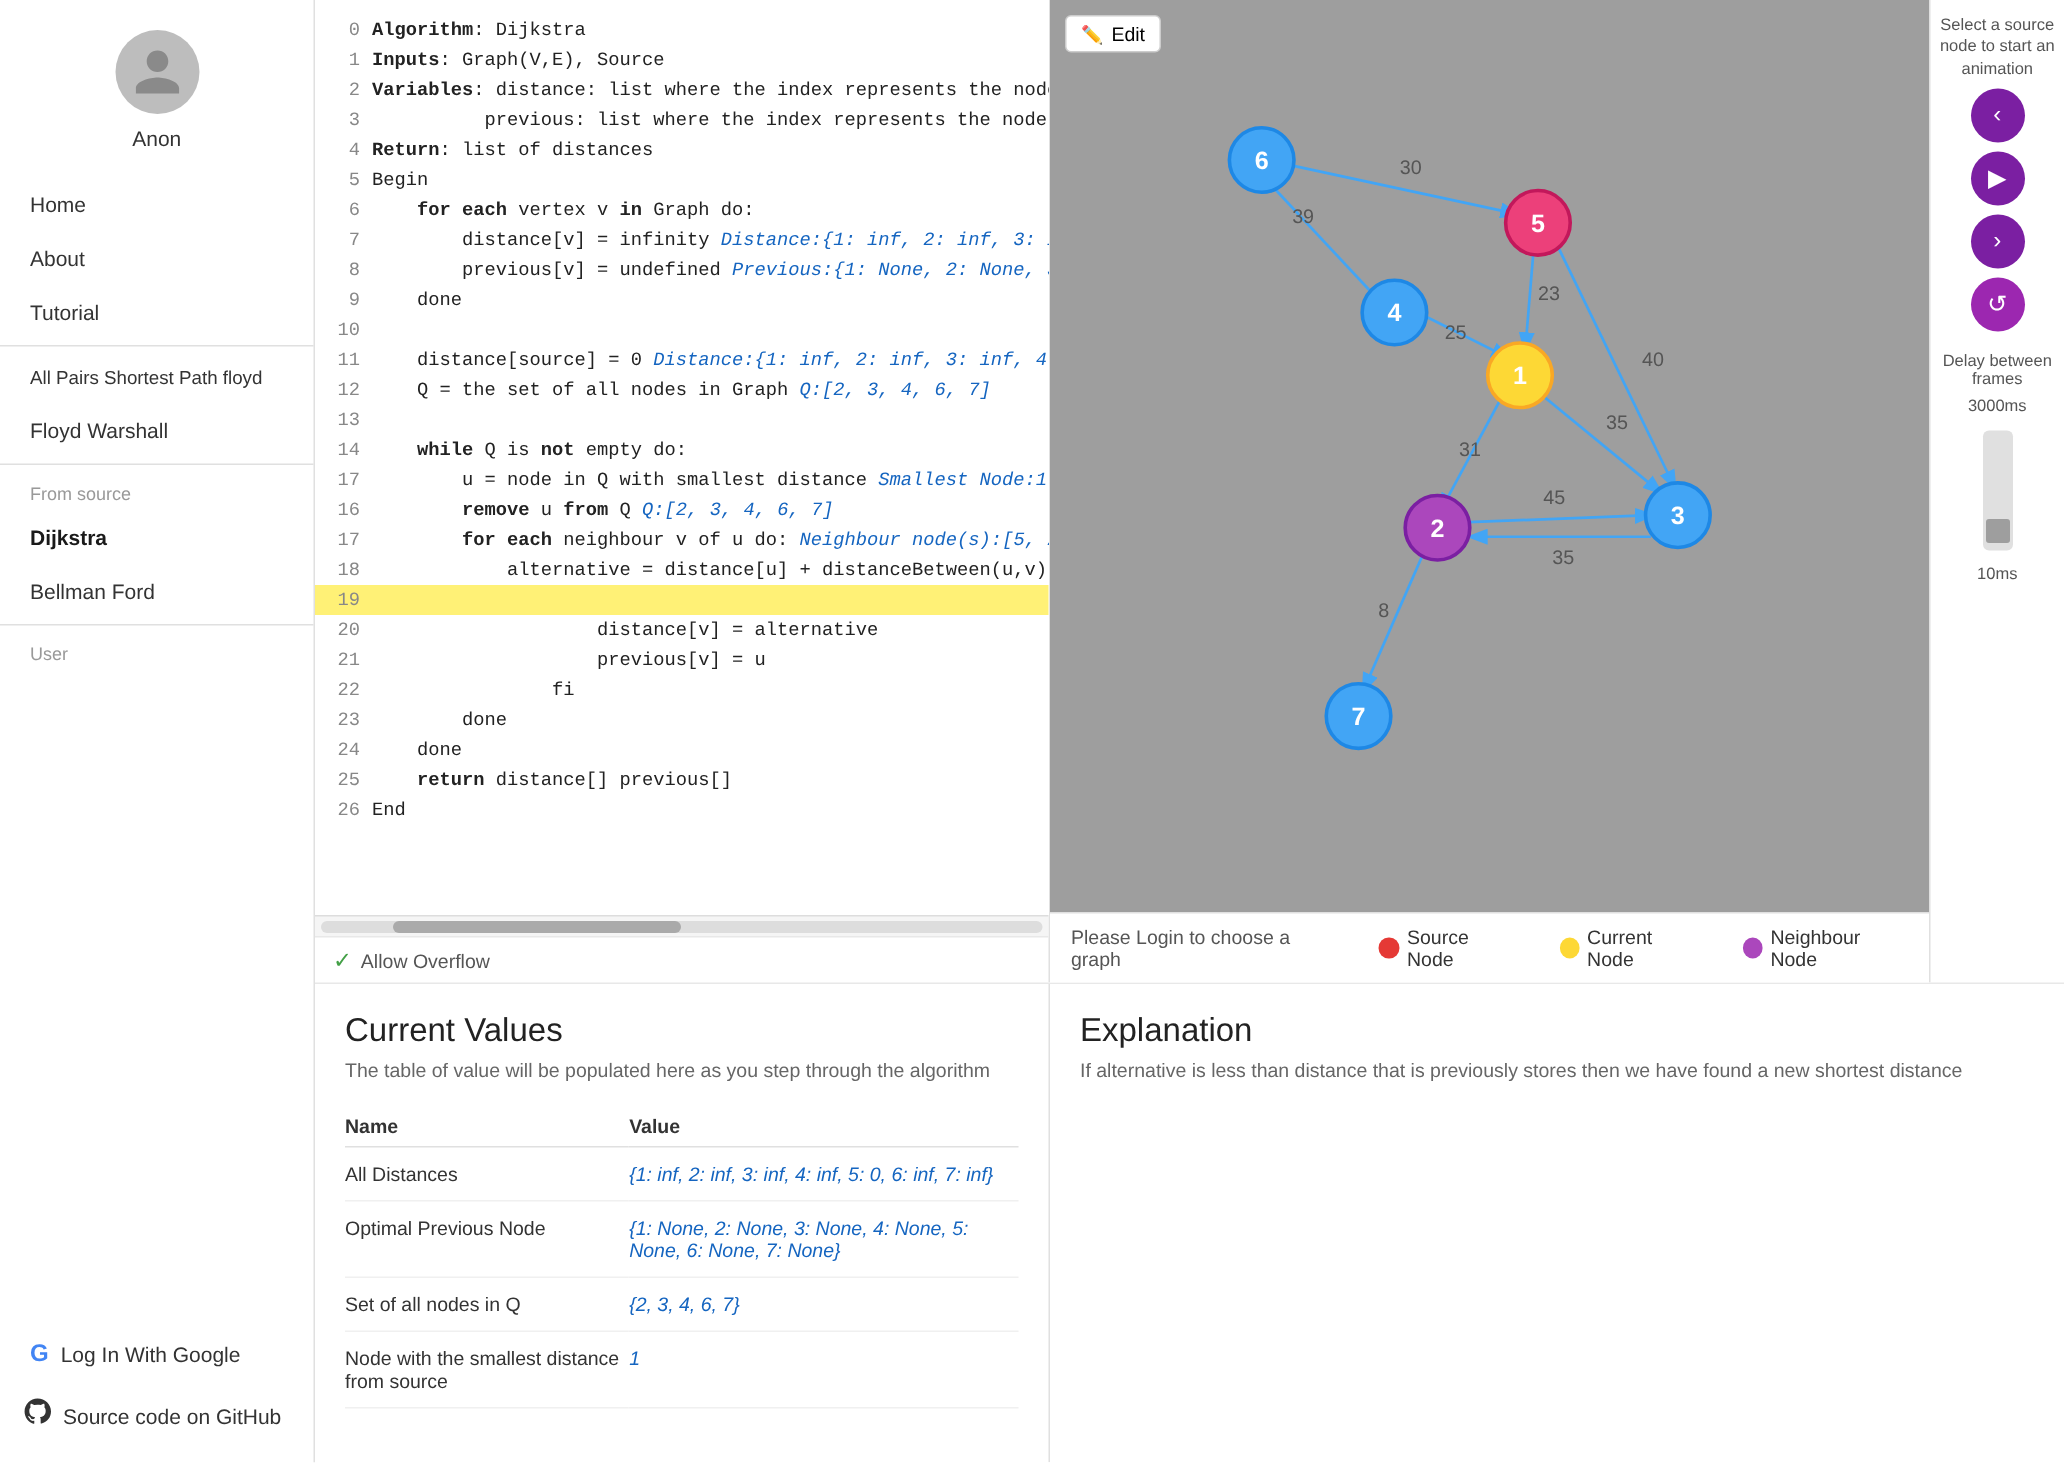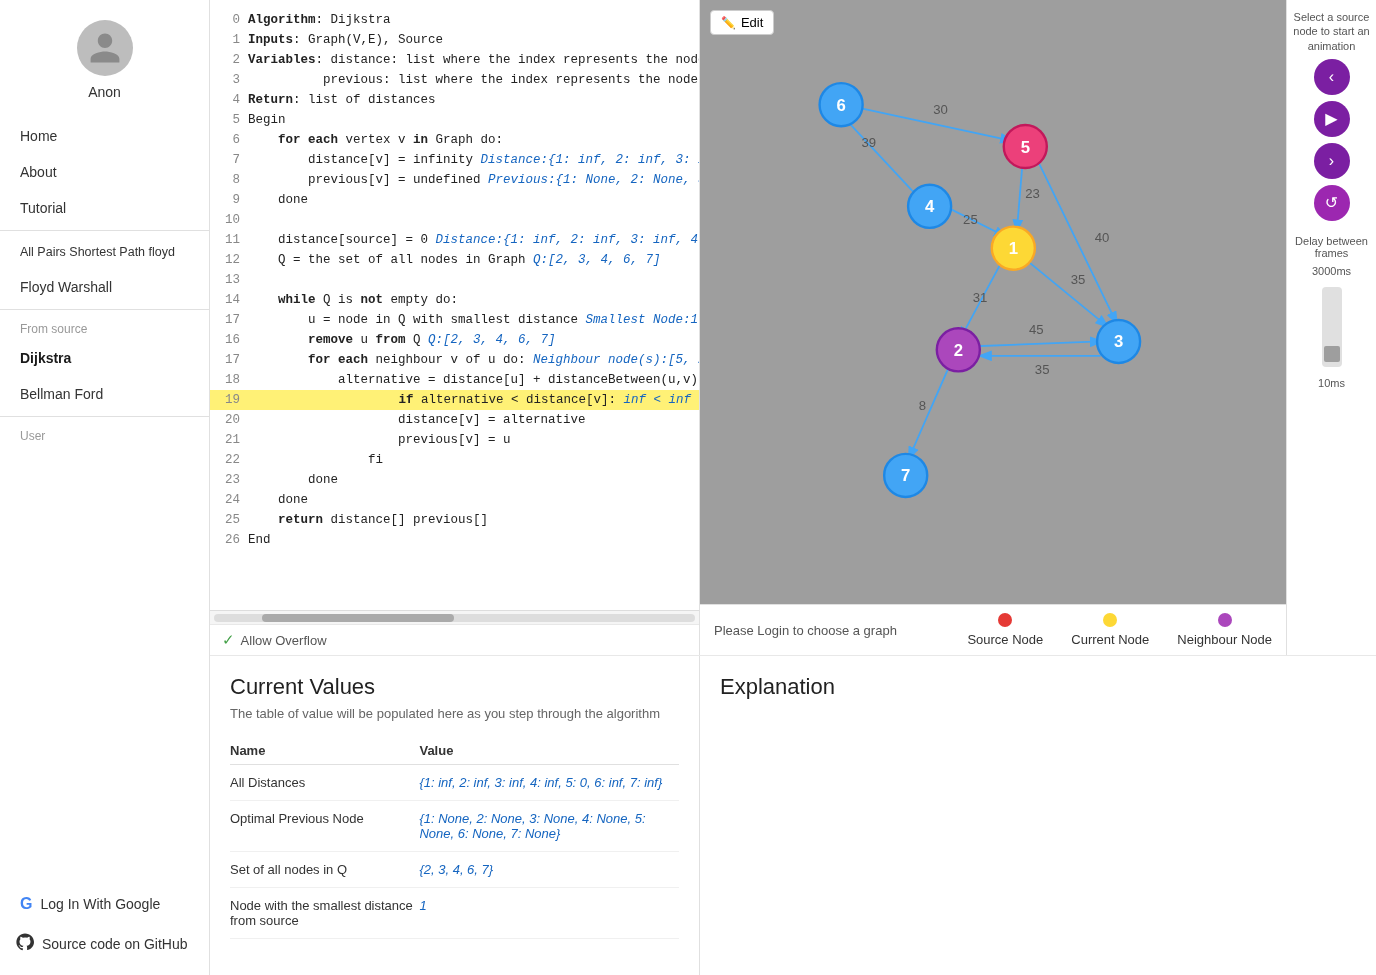--- a/index.html
+++ b/index.html
@@ -94,21 +94,20 @@
       background: #fff;
     }
     .code-line {
       display: flex;
       align-items: baseline;
       padding: 0 8px;
       white-space: pre;
     }
     .code-line.highlighted {
       background: #fff176;
-      justify-content: space-between;
     }
     .line-num {
       color: #888;
       min-width: 22px;
       margin-right: 8px;
       text-align: right;
       user-select: none;
     }
     .code-text { color: #222; }
     .kw { font-weight: bold; color: #222; }
@@ -180,21 +179,21 @@
       display: flex;
       align-items: center;
       padding: 8px 14px;
       gap: 28px;
       font-size: 13px;
       color: #333;
       border-top: 1px solid #e0e0e0;
       background: #fff;
       justify-content: space-between;
     }
-    .legend-item { display: flex; align-items: center; gap: 5px; flex-direction: column; }
+    .legend-item { display: flex; align-items: center; gap: 5px; }
     .legend-dot {
       width: 14px; height: 14px;
       border-radius: 50%;
     }
     .graph-login-msg {
       font-size: 13px; color: #555;
       margin-right: auto;
     }
 
     
@@ -436,21 +435,20 @@
           <span class="code-text">        <span class="kw">for each</span> neighbour v of u do: <span class="italic-blue">Neighbour node(s):[5, 2, 3]</span></span>
         </div>
 
         <div class="code-line">
           <span class="line-num">18</span>
           <span class="code-text">            alternative = distance[u] + distanceBetween(u,v) </span>
         </div>
 
         <div class="code-line highlighted">
           <span class="line-num">19</span>
-          <span class="code-text">                <span class="kw">if</span> alternative &lt; distance[v]: <span class="italic-blue">inf &lt; inf</span></span>
         </div>
 
         <div class="code-line">
           <span class="line-num">20</span>
           <span class="code-text">                    distance[v] = alternative</span>
         </div>
 
         <div class="code-line">
           <span class="line-num">21</span>
           <span class="code-text">                    previous[v] = u</span>
@@ -622,17 +620,18 @@
             <tr>
               <td>Node with the smallest distance from source</td>
               <td class="val-cell">1</td>
             </tr>
           </tbody>
       </table>
     </div>
 
     <div id="explanation">
       <h2 class="section-title">Explanation</h2>
+      <p class="section-subtitle">If alternative is less than distance that is previously stores then we have found a new shortest distance</p>
     </div>
 
   </div>
 
 </div>
 
 </body></html>

